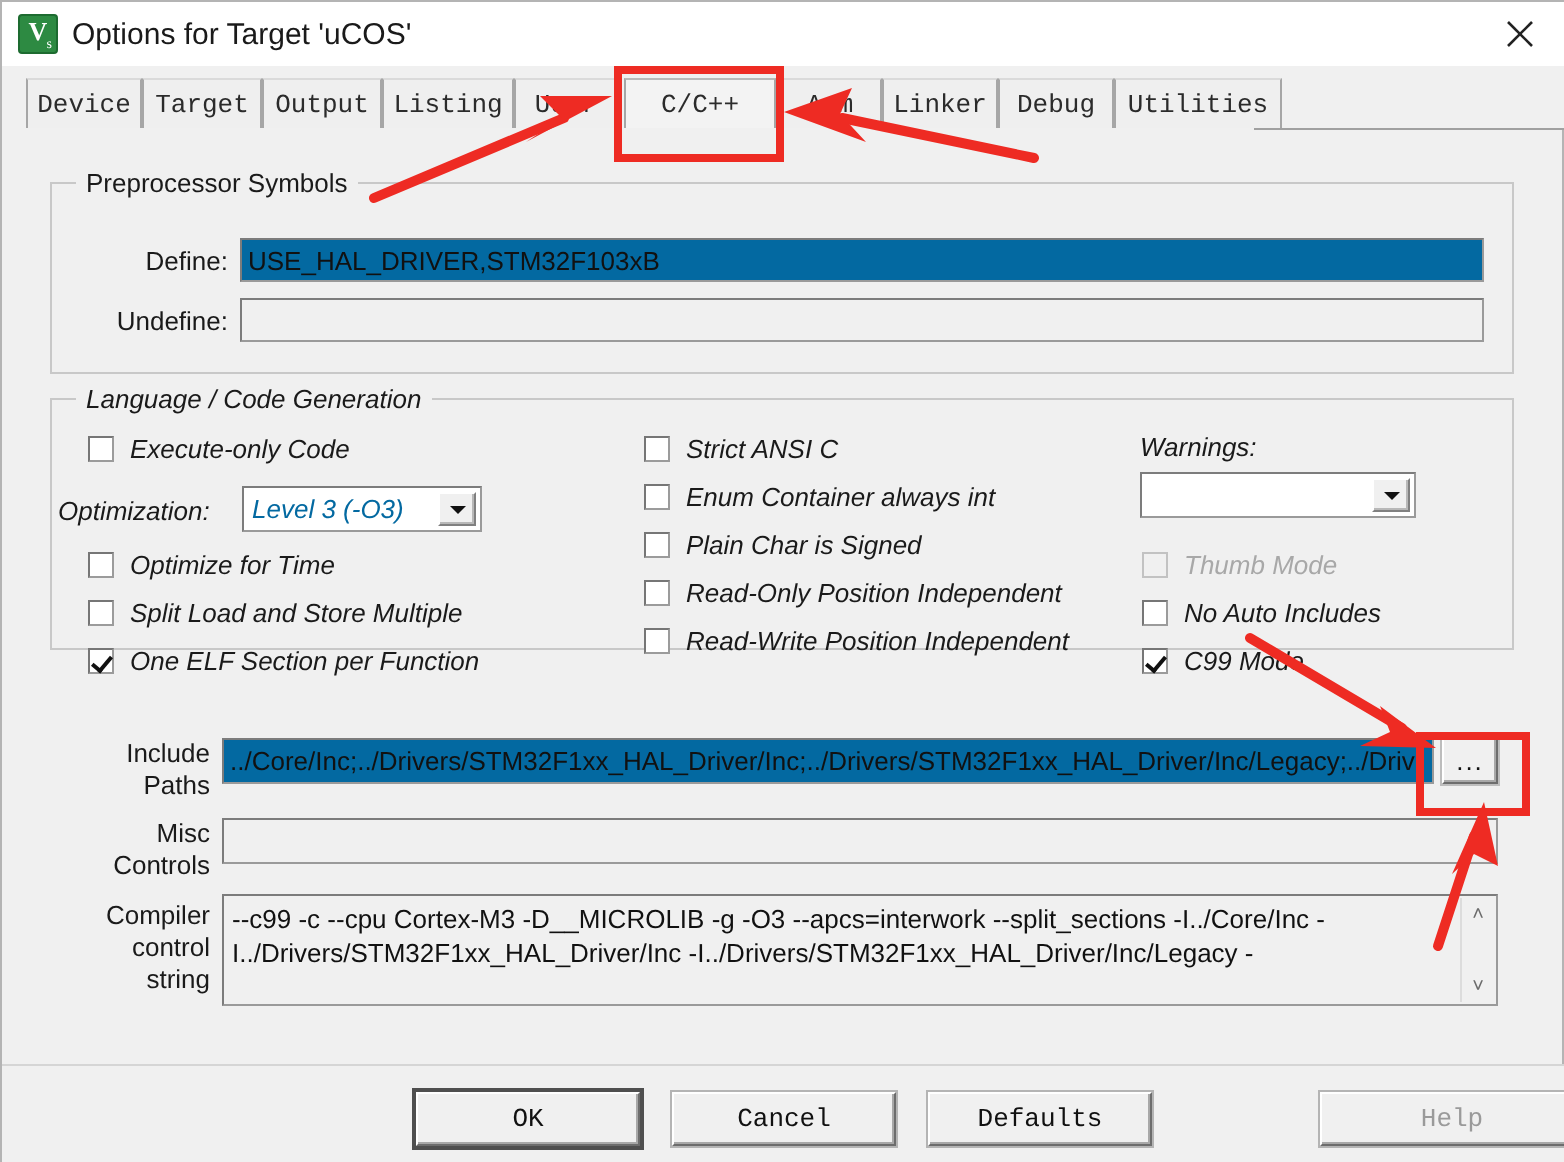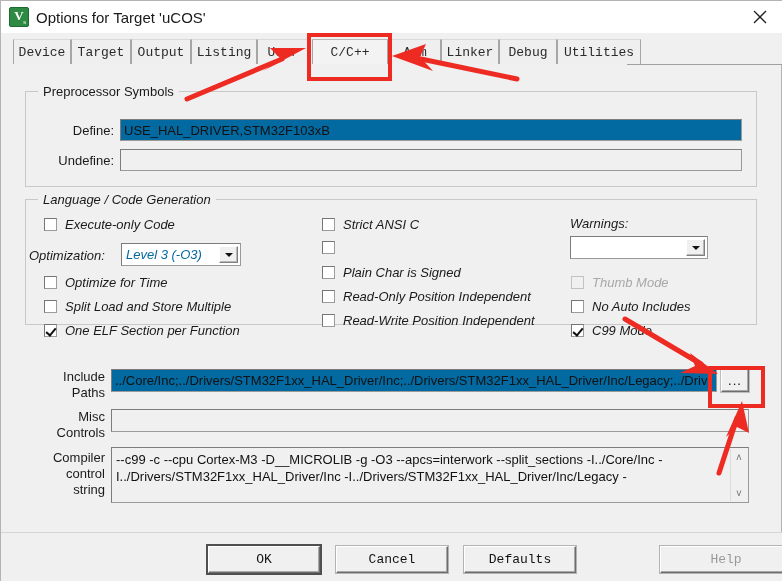--- a/index.html
+++ b/index.html
@@ -369,20 +369,21 @@
         <span class="cbox checked"></span>
         <span>One ELF Section per Function</span>
       </div>
 
       <div class="cbrow" style="left:296px; top:17px;">
         <span class="cbox"></span>
         <span>Strict ANSI C</span>
       </div>
       <div class="cbrow" style="left:296px; top:41px;">
         <span class="cbox"></span>
+        <span>Enum Container always int</span>
       </div>
       <div class="cbrow" style="left:296px; top:65px;">
         <span class="cbox"></span>
         <span>Plain Char is Signed</span>
       </div>
       <div class="cbrow" style="left:296px; top:89px;">
         <span class="cbox"></span>
         <span>Read-Only Position Independent</span>
       </div>
       <div class="cbrow" style="left:296px; top:113px;">

